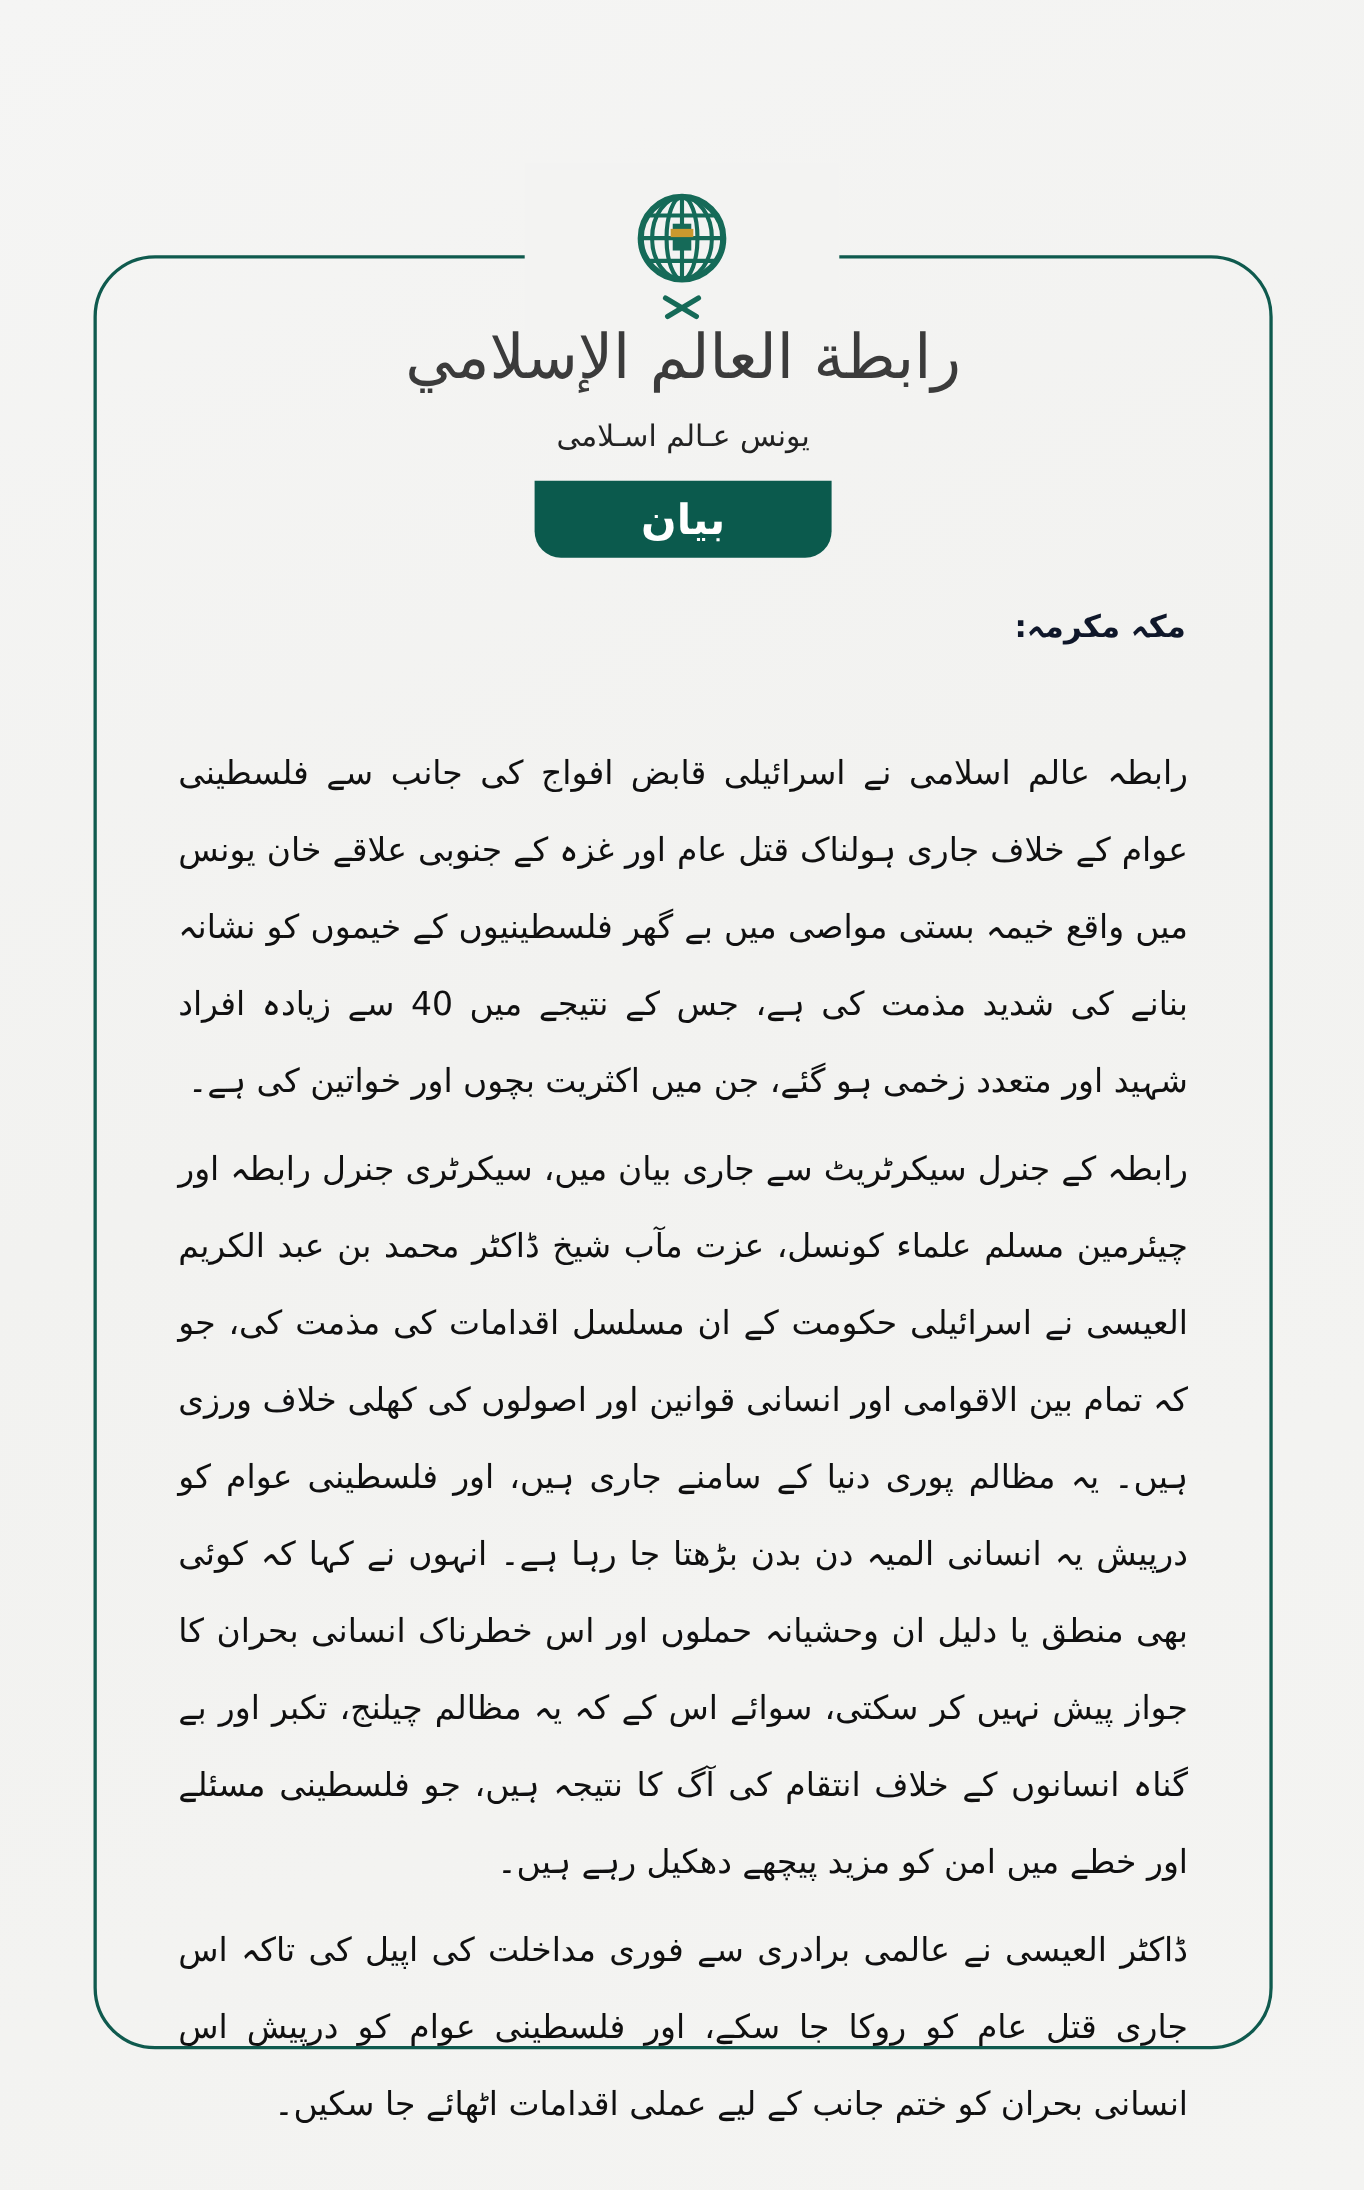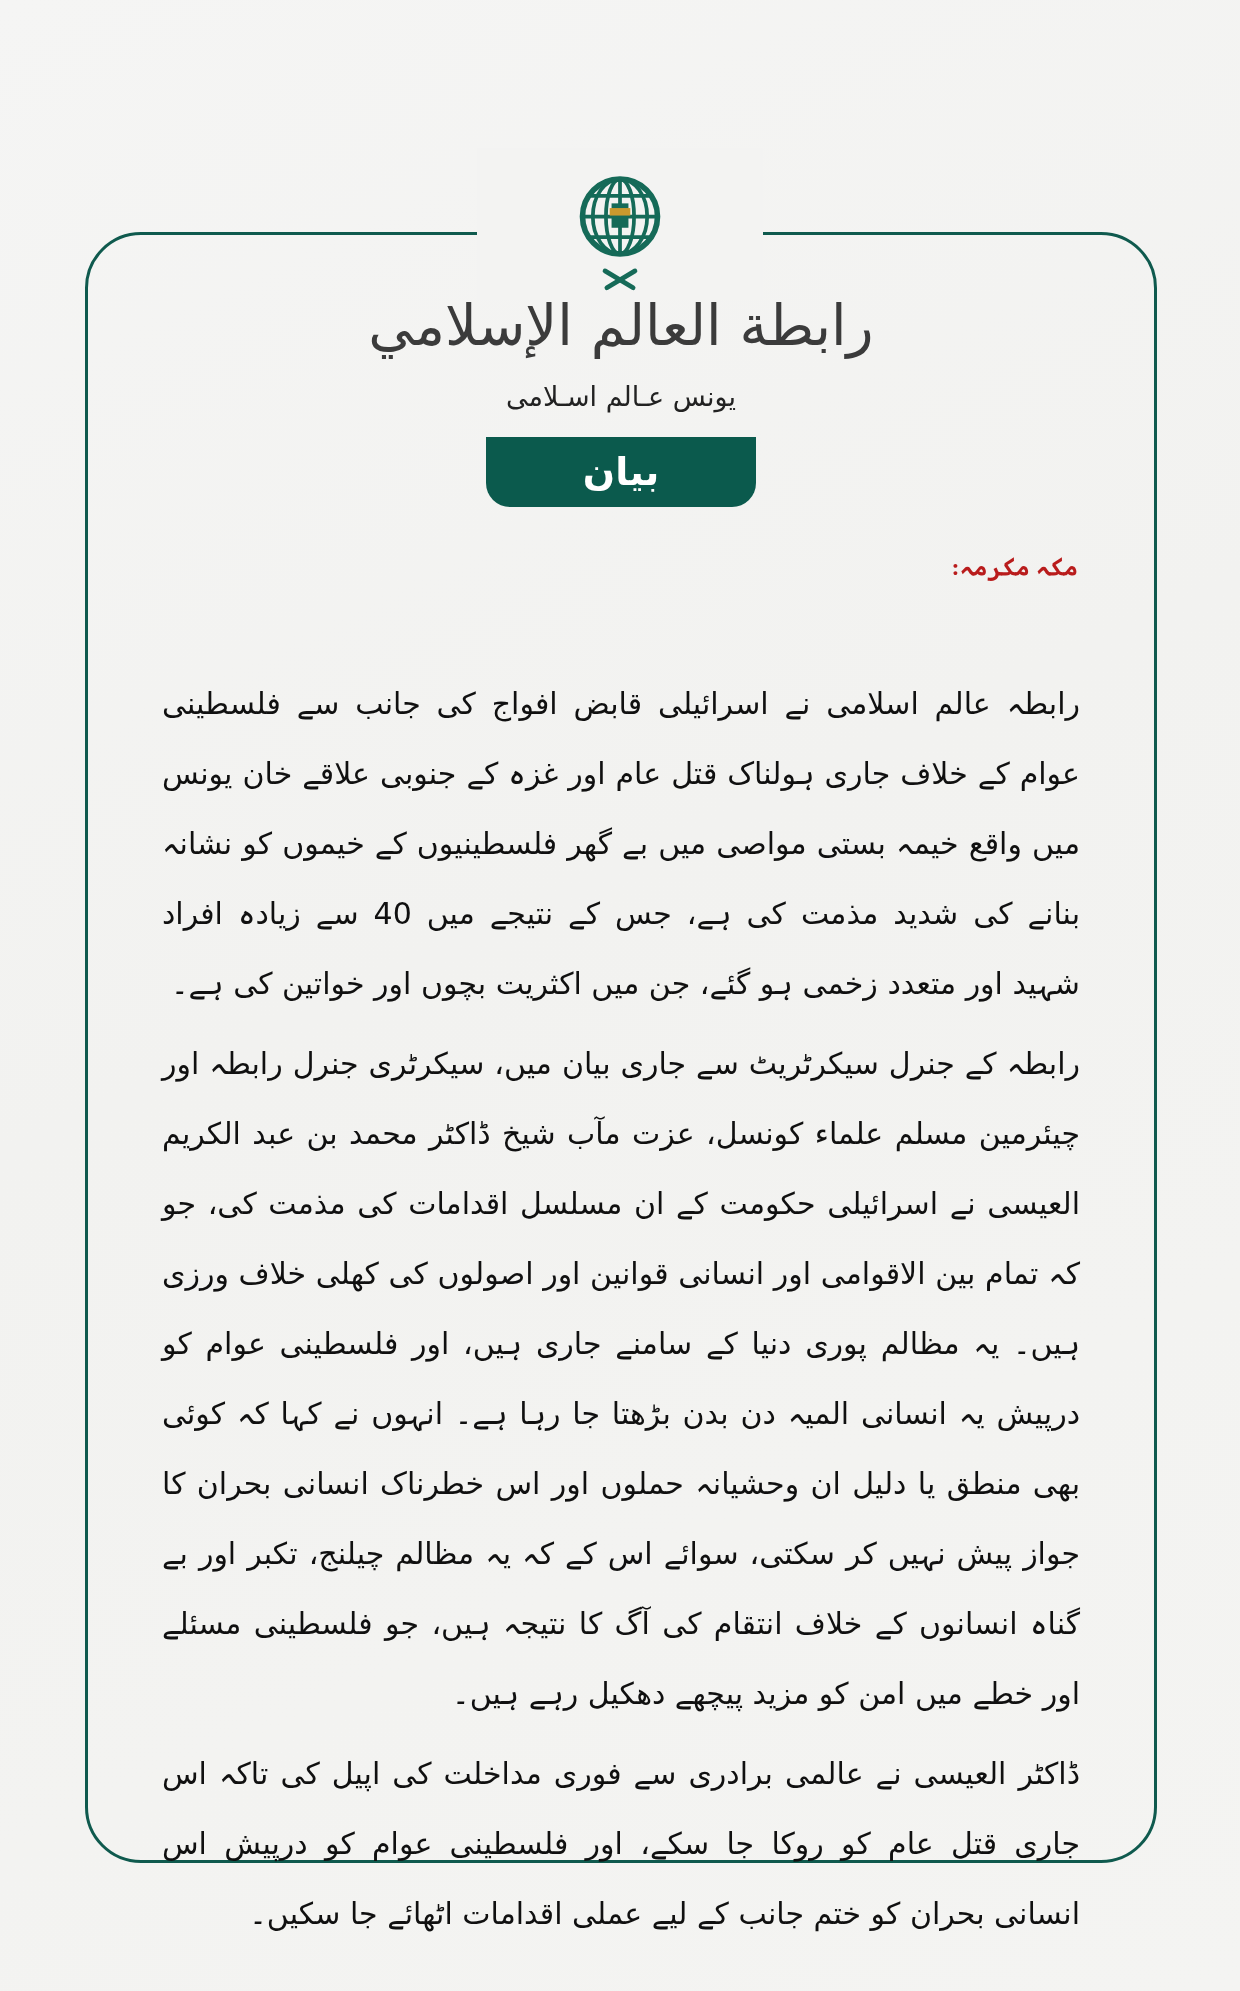--- a/index.html
+++ b/index.html
@@ -50,24 +50,23 @@
     width:270px; height:70px;
     background:#0b5a4d;
     border-radius:0 0 24px 24px;
     color:#ffffff;
     display:flex; align-items:center; justify-content:center;
     font-size:38px; font-weight:bold;
   }
 
   .location-heading{
     position:absolute; top:318px; right:76px;
-    font-size:24px; font-weight:bold;
-    color:#b91c1c;
+    font-size:28px; font-weight:bold;
+    color:#0f172a;
     direction:rtl;
-    font-family:Liberation Serif, serif;
   }
 
   .body-text{
     position:absolute; top:424px; right:64px;
     width:938px;
     direction:rtl;
     text-align:justify;
     font-size:30px;
     line-height:70px;
     color:#101010;

